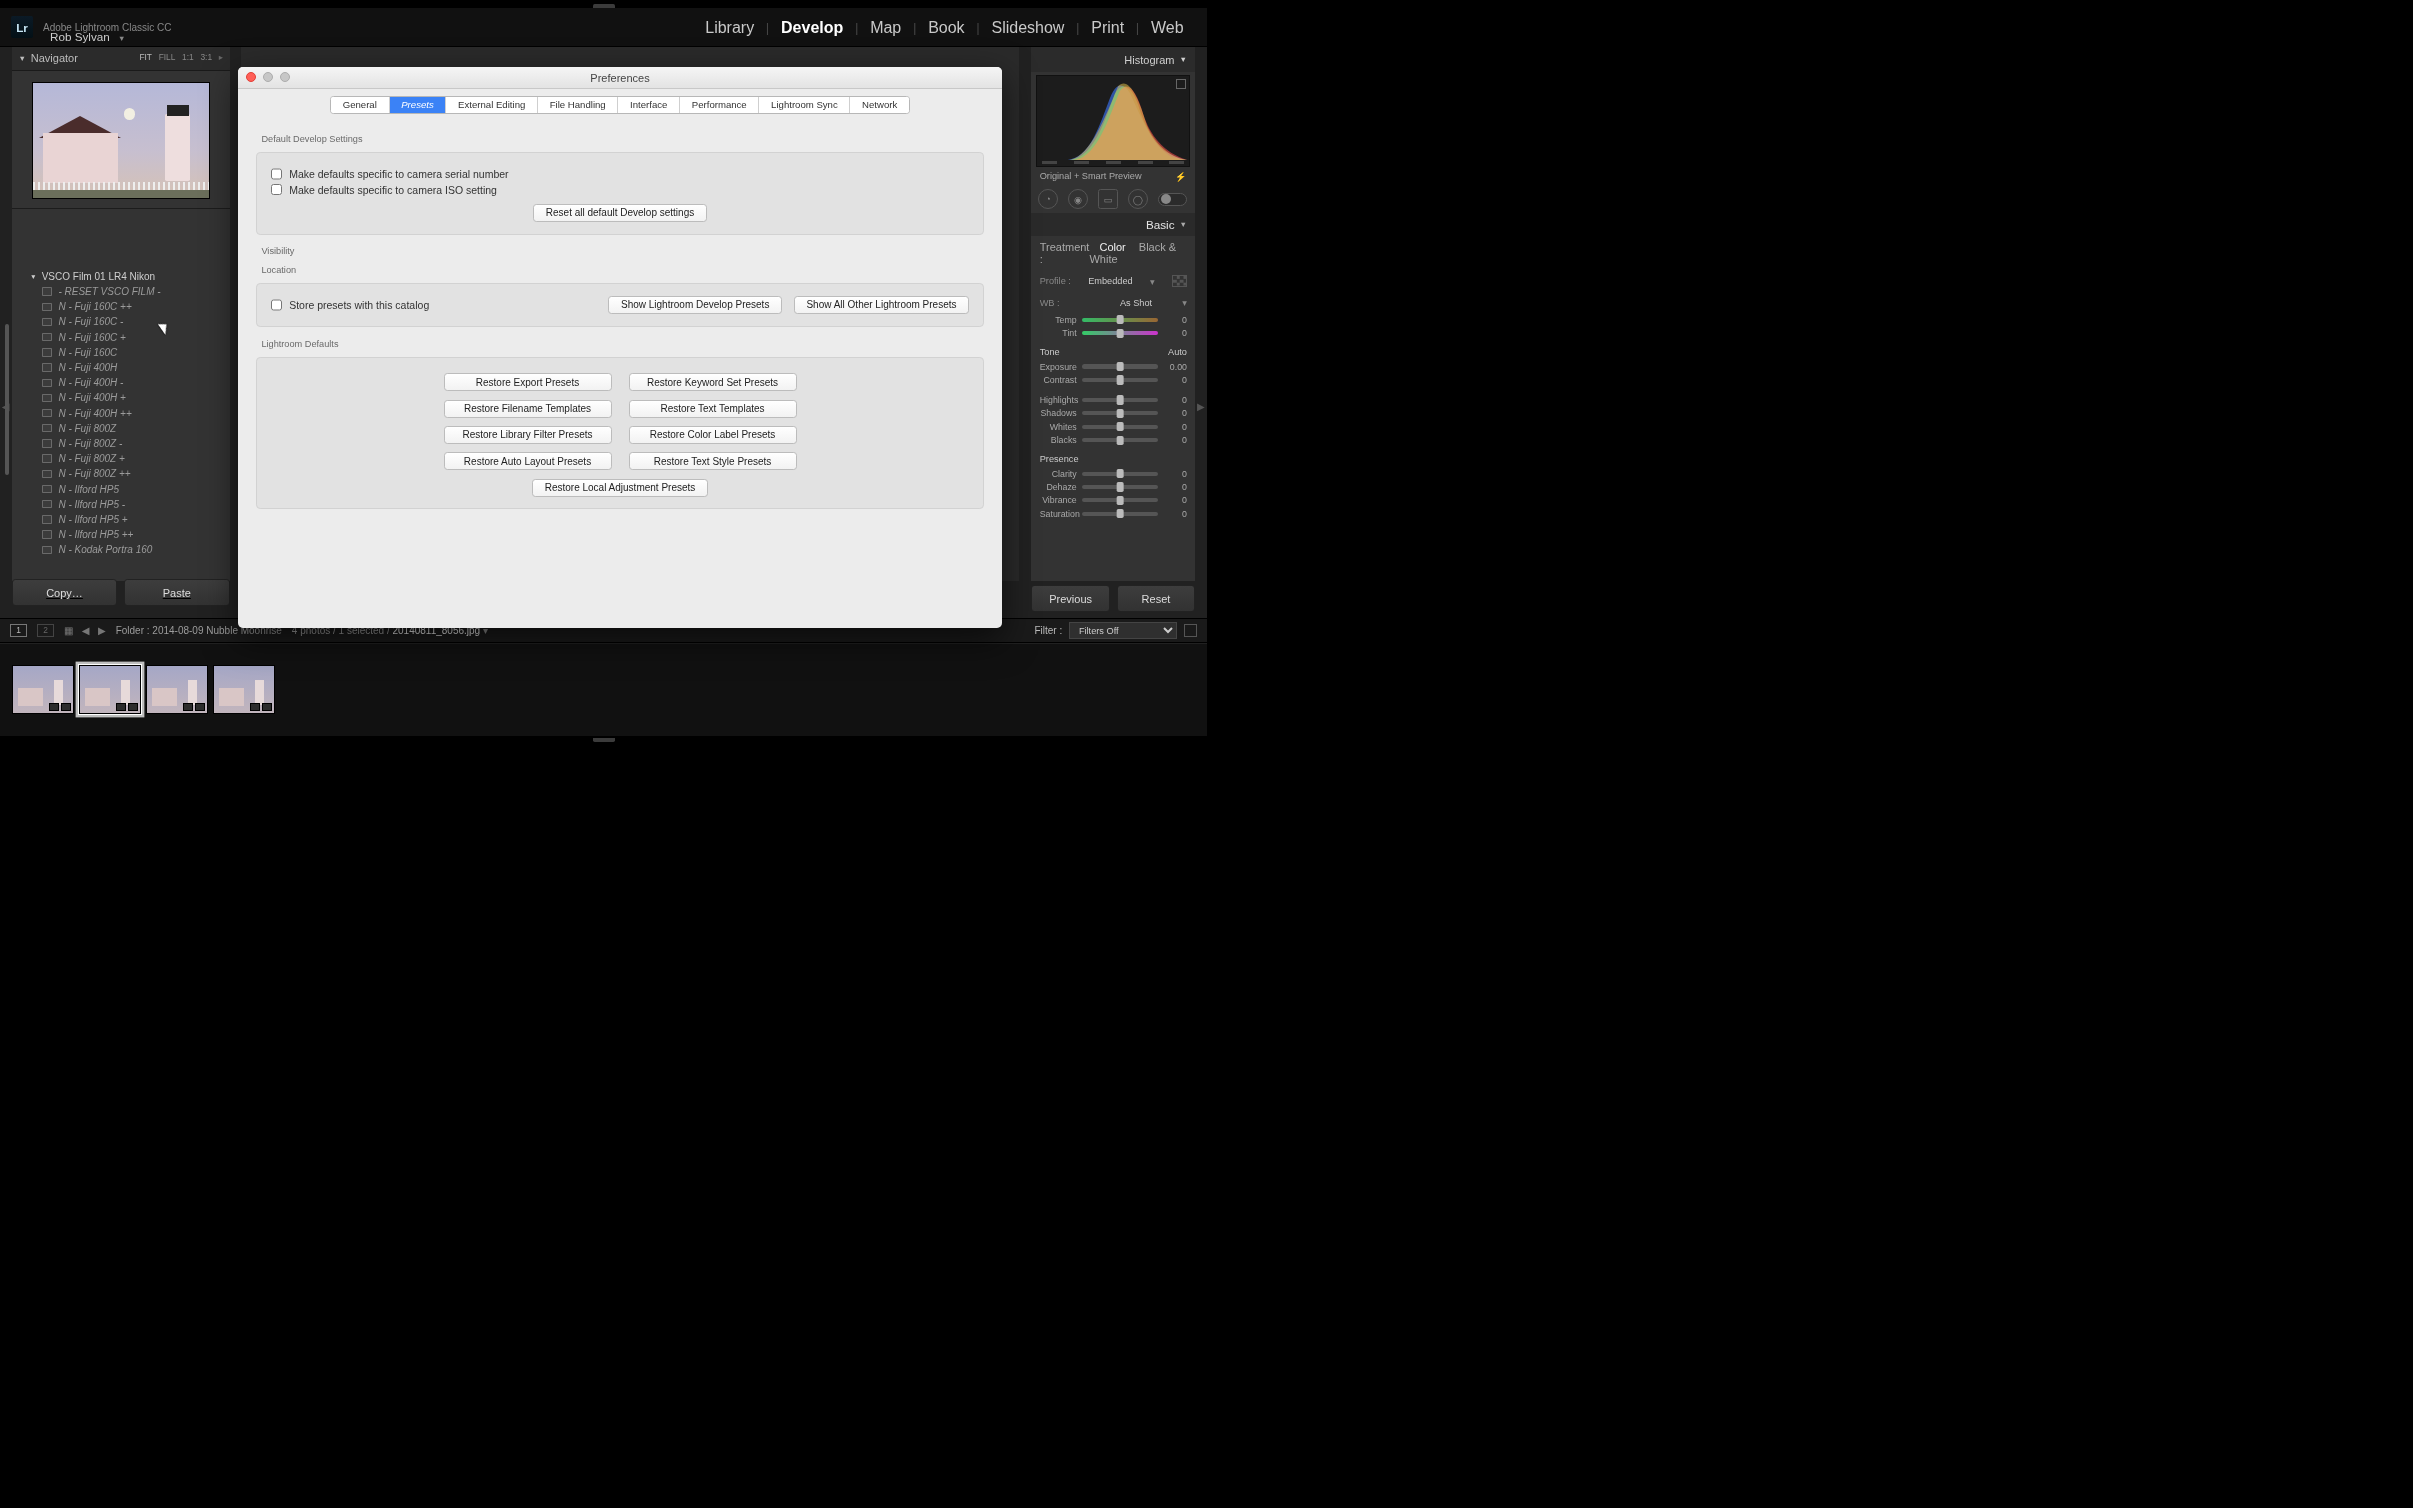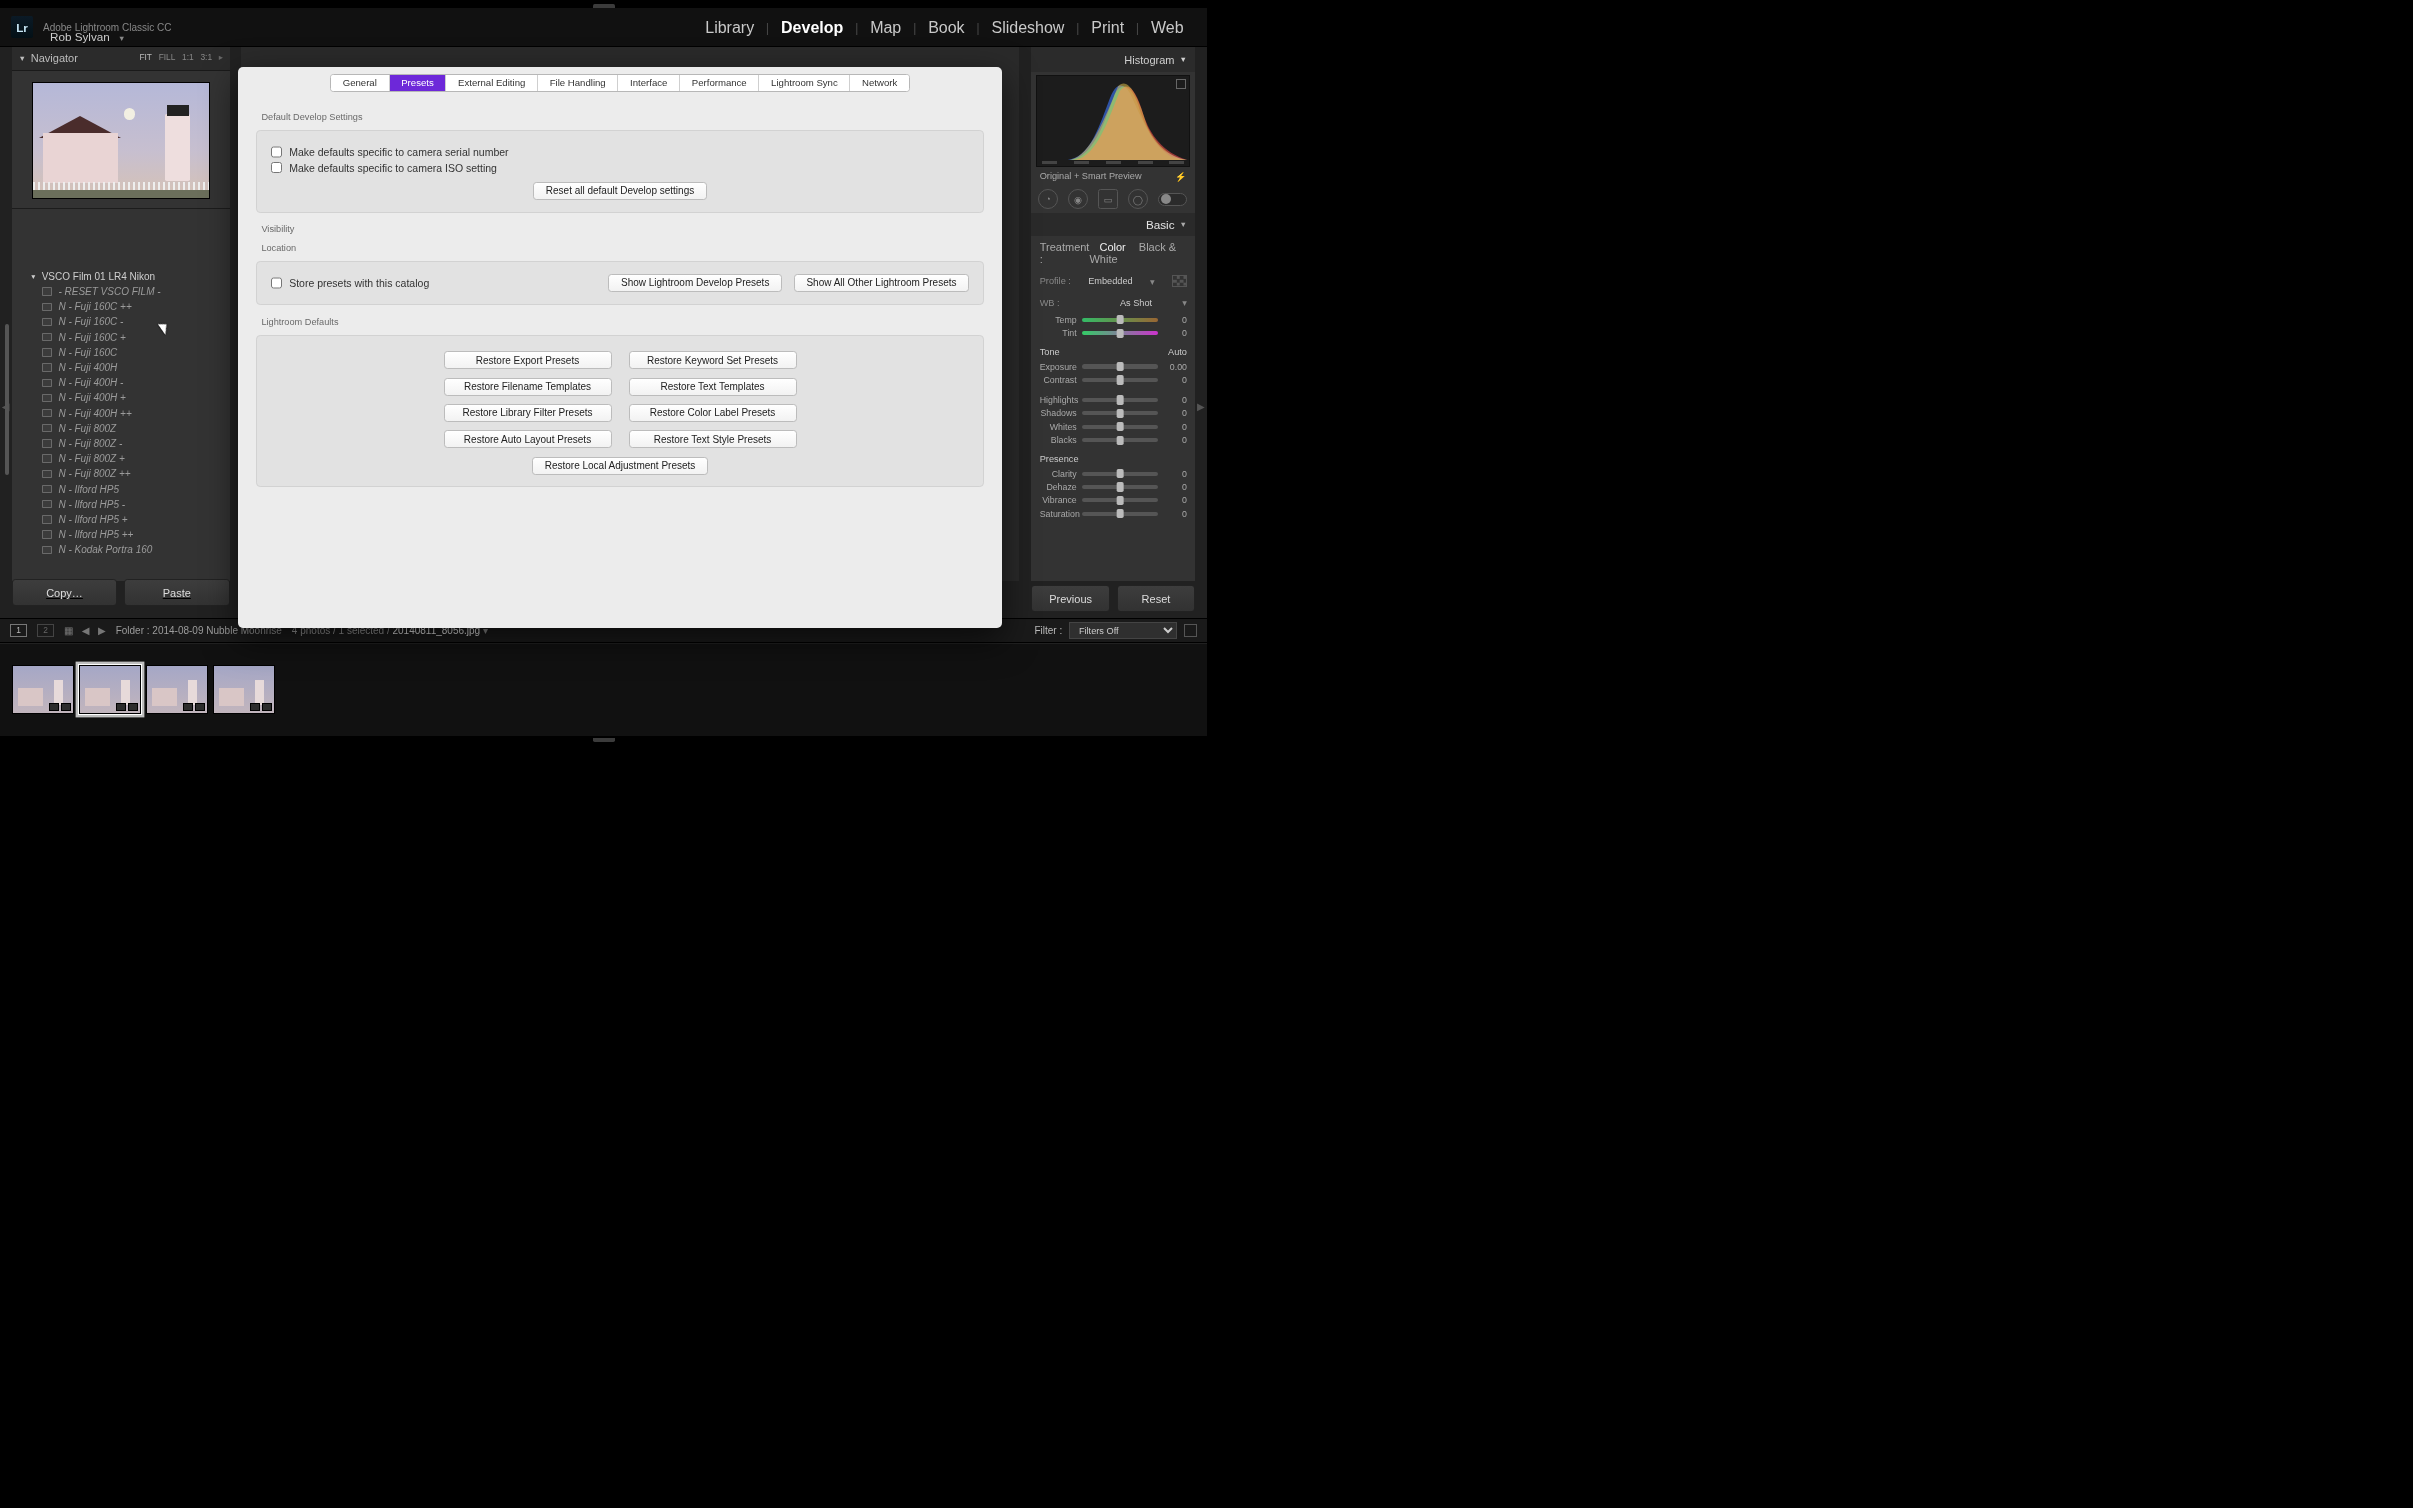--- a/index.html
+++ b/index.html
@@ -234,21 +234,21 @@
     display:flex; justify-content:center; padding:6.7px 0 5px;
   }
   .tabbar .seg{
     display:flex; border:0.8px solid #b7b7b7; border-radius:3.4px; overflow:hidden; background:#fff;
   }
   .tabbar .seg button{
     background:#fff; border:none; border-right:0.8px solid #cfcfcf;
     font-size:9.6px; color:#333; padding:2.5px 11.7px; cursor:pointer;
   }
   .tabbar .seg button:last-child{ border-right:none; }
-  .tabbar .seg button.active{ background:#6d28d9; color:#fff; }
+  .tabbar .seg button.active{ background:#3b82f6; color:#fff;font-style:italic; }
 
   .dlg-body{ padding:3.4px 18.4px 15px; }
   .group{
     background:#e2e2e2; border:0.8px solid #d2d2d2; border-radius:4.2px;
     margin:11.7px 0 0 0; padding:11.7px 13.4px;
   }
   .group-label{
     font-size:9.2px; color:#6a6a6a; margin:11.7px 0 -3.4px 5px;
   }
 
@@ -664,20 +664,28 @@
           </div>
         </div>
     </div>
 
     <div class="bottom-nub">
         <div class="nub"></div>
       </div>
 
     <div class="shade">
       <div class="dlg">
+        <div class="dlg-titlebar">
+          <div class="traffic">
+            <span class="tl-close"></span>
+            <span class="tl-min"></span>
+            <span class="tl-max"></span>
+          </div>
+          <div class="dlg-title">Preferences</div>
+        </div>
 
         <div class="tabbar">
           <div class="seg" id="pref-tabs">
               <button>General</button>
               <button class="active">Presets</button>
               <button>External Editing</button>
               <button>File Handling</button>
               <button>Interface</button>
               <button>Performance</button>
               <button>Lightroom Sync</button>

